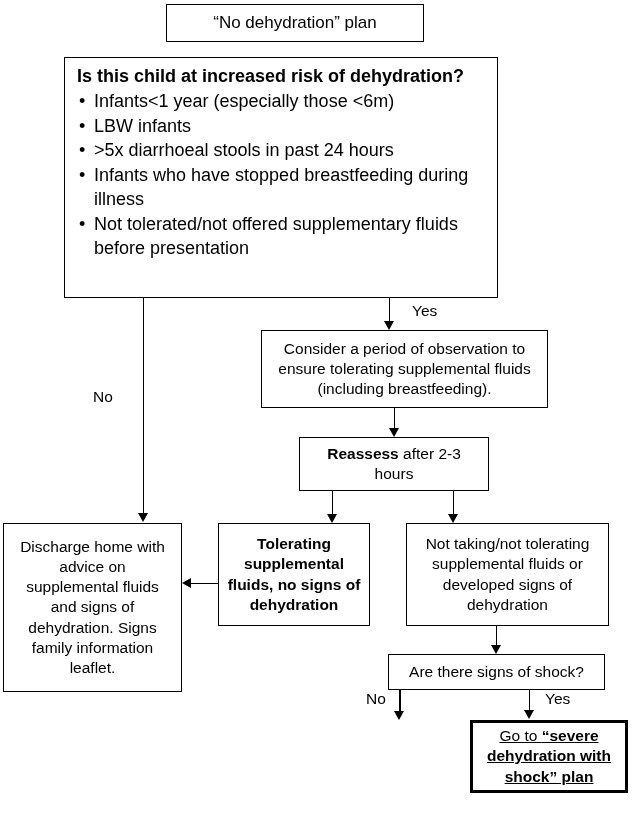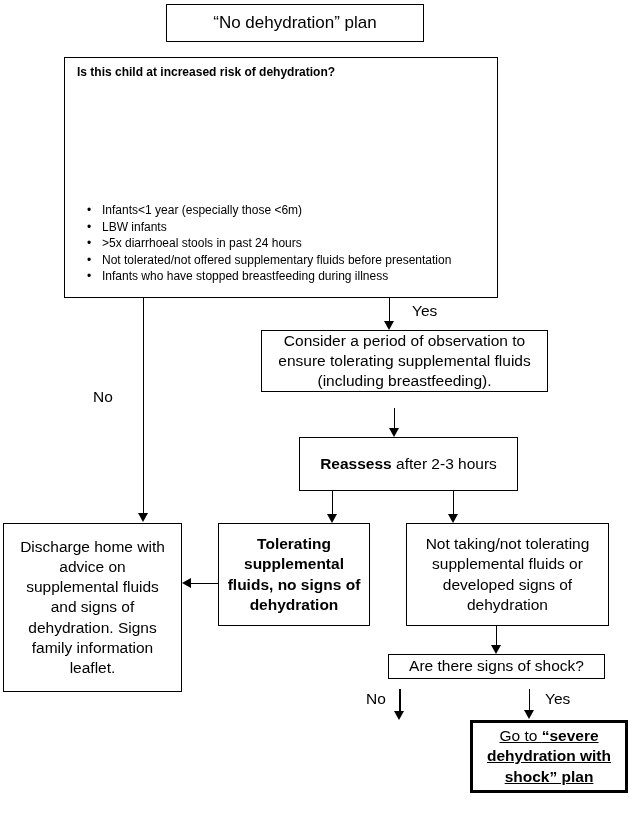--- a/index.html
+++ b/index.html
@@ -39,46 +39,46 @@
   #title-box {
     left: 148px; top: 4px; width: 258px; height: 38px;
     font-size: 17px;
     margin-left: 18px;
   }
 
   
   #risk-box {
     left: 64px; top: 57px; width: 434px; height: 241px;
     padding: 6px 10px 4px 12px;
-    justify-content: space-between;
-    font-size: 12px;
+    justify-content: flex-start;
+    font-size: 18px;
     line-height: 1.34;
   }
   #risk-box .heading { font-weight: bold; margin-bottom: 1px; }
   #risk-box ul {
-    margin: 8px; padding: 0; list-style: none;
+    margin: 0; padding: 0; list-style: none;
   }
   #risk-box li {
     position: relative;
     padding-left: 17px;
     margin: 0 0 0.5px 0;
   }
   #risk-box li:before {
     content: "\2022";
     position: absolute;
     left: 2px;
     top: 0;
   }
 
-  #obs-box   { left: 261px; top: 330px; width: 287px; height: 62px; }
-  #reassess-box { left: 299px; top: 437px; width: 219px; height: 54px; }
+  #obs-box   { left: 261px; top: 330px; width: 287px; height: 78px; }
+  #reassess-box { left: 299px; top: 437px; width: 190px; height: 54px; }
   #discharge-box { left: 3px;  top: 523px; width: 179px; height: 169px; }
   #tolerating-box { left: 218px; top: 523px; width: 152px; height: 103px; font-weight: bold; }
   #nottaking-box { left: 406px; top: 523px; width: 203px; height: 103px; }
-  #shock-box { left: 388px; top: 654px; width: 217px; height: 25px; }
+  #shock-box { left: 388px; top: 654px; width: 217px; height: 36px; }
   #clinical-box { left: 275px; top: 721px; width: 170px; height: 94px; }
   #severe-box { left: 470px; top: 720px; width: 158px; height: 73px; }
 
   
   .vline, .hline {
     position: absolute;
     background: #000000;
   }
   .vline { width: 1.6px; }
   .hline { height: 1.6px; }
@@ -112,22 +112,22 @@
   <div class="box center pad" id="title-box">
     <div>“No dehydration” plan</div>
   </div>
 
   <div class="box left" id="risk-box">
     <div class="heading">Is this child at increased risk of dehydration?</div>
     <ul>
       <li>Infants&lt;1 year (especially those &lt;6m)</li>
       <li>LBW infants</li>
       <li>&gt;5x diarrhoeal stools in past 24 hours</li>
+      <li>Infants who have stopped breastfeeding during illness</li>
       <li>Not tolerated/not offered supplementary fluids before presentation</li>
-      <li>Infants who have stopped breastfeeding during illness</li>
     </ul>
   </div>
 
   <div class="vline" style="left:388.5px; top:298px; height:24px;"></div>
   <div class="arrow-down" style="left:383.5px; top:321px;"></div>
   <div class="edge-label" style="left:412px; top:302px;">Yes</div>
 
   <div class="vline" style="left:142.5px; top:298px; height:217px;"></div>
   <div class="arrow-down" style="left:137.5px; top:513px;"></div>
   <div class="edge-label" style="left:93px; top:388px;">No</div>

